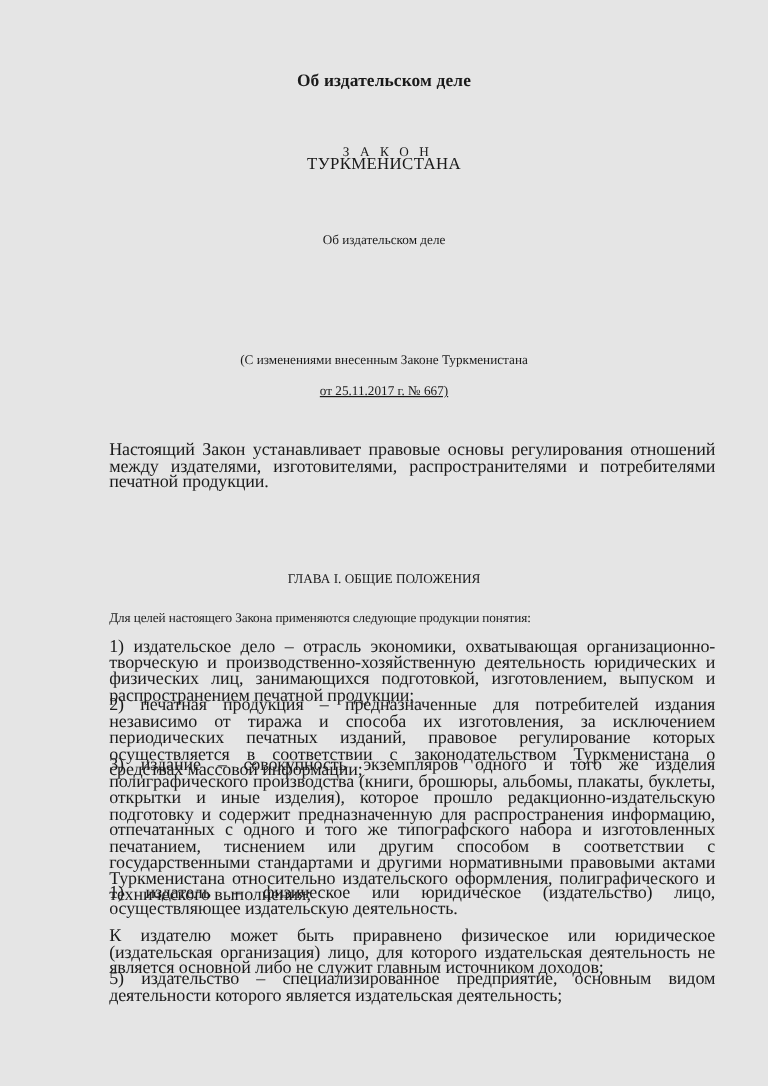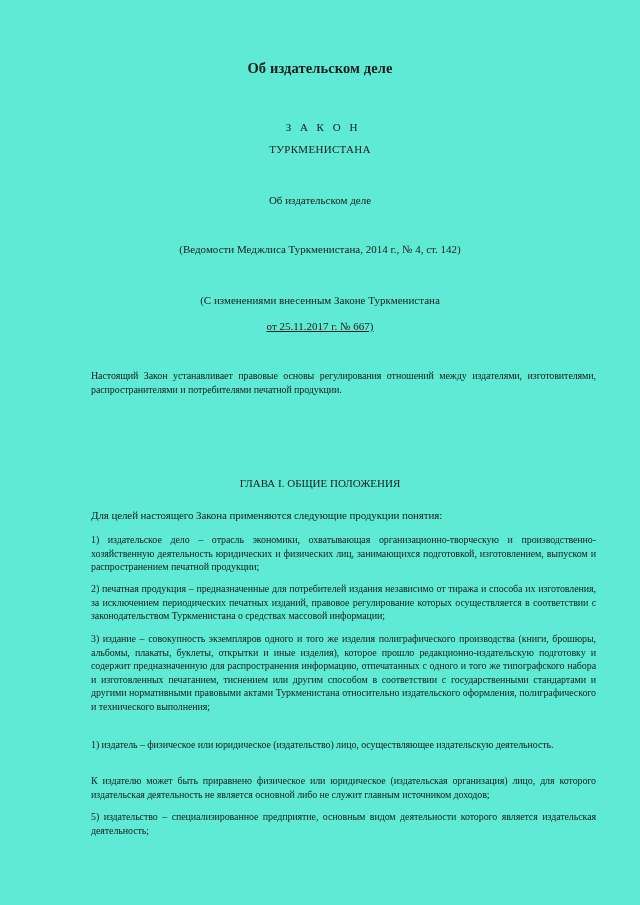--- a/index.html
+++ b/index.html
@@ -12,21 +12,21 @@
       height: 905px;
       overflow: hidden;
       position: relative;
       font-family: "Liberation Serif", "DejaVu Serif", serif;
       color: #1a1a1a;
     }
     .page {
       position: absolute;
       left: 0; top: 0;
       width: 640px; height: 905px;
-      background: #5eead4;
+      background: #e5e5e5;
     }
     .abs {
       position: absolute;
       white-space: nowrap;
     }
     .center {
       left: 0;
       width: 640px;
       text-align: center;
     }
@@ -36,32 +36,32 @@
       font-weight: bold;
       letter-spacing: 0.1px;
     }
     .zakon {
       top: 121px;
       font-size: 11px;
       letter-spacing: 3px;
       padding-left: 3px;
     }
     .country {
-      top: 143px;
-      font-size: 11px;
+      top: 130px;
+      font-size: 14px;
       letter-spacing: 0.3px;
     }
     .sub {
       font-size: 11px;
     }
     .para {
       position: absolute;
       left: 91px;
       width: 505px;
-      font-size: 10px;
+      font-size: 15px;
       line-height: 13.5px;
       text-align: justify;
       text-align-last: left;
       letter-spacing: -0.1px;
     }
     .line {
       position: absolute;
       left: 91px;
       font-size: 11px;
       white-space: nowrap;
@@ -73,21 +73,20 @@
 
 <div class="page">
 
   <div class="abs center title">Об издательском деле</div>
 
   <div class="abs center zakon">З А К О Н</div>
   <div class="abs center country">ТУРКМЕНИСТАНА</div>
 
   <div class="abs center sub" style="top:194px;">Об издательском деле</div>
 
-  <div class="abs center sub" style="top:243px;">(Ведомости Меджлиса Туркменистана, 2014 г., № 4, ст. 142)</div>
 
   <div class="abs center sub" style="top:294px;">(С изменениями внесенным Законе Туркменистана</div>
   <div class="abs center sub" style="top:320px;text-decoration:underline;">от 25.11.2017 г. № 667)</div>
 
   <div class="para" style="top:369px;">Настоящий Закон устанавливает правовые основы регулирования отношений между издателями, изготовителями, распространителями и потребителями печатной продукции.</div>
 
   <div class="abs center sub" style="top:433px;margin-top:44px;">ГЛАВА I. ОБЩИЕ ПОЛОЖЕНИЯ</div>
 
 
   <div class="line" style="top:509px;">Для целей настоящего Закона применяются следующие продукции понятия:</div>

